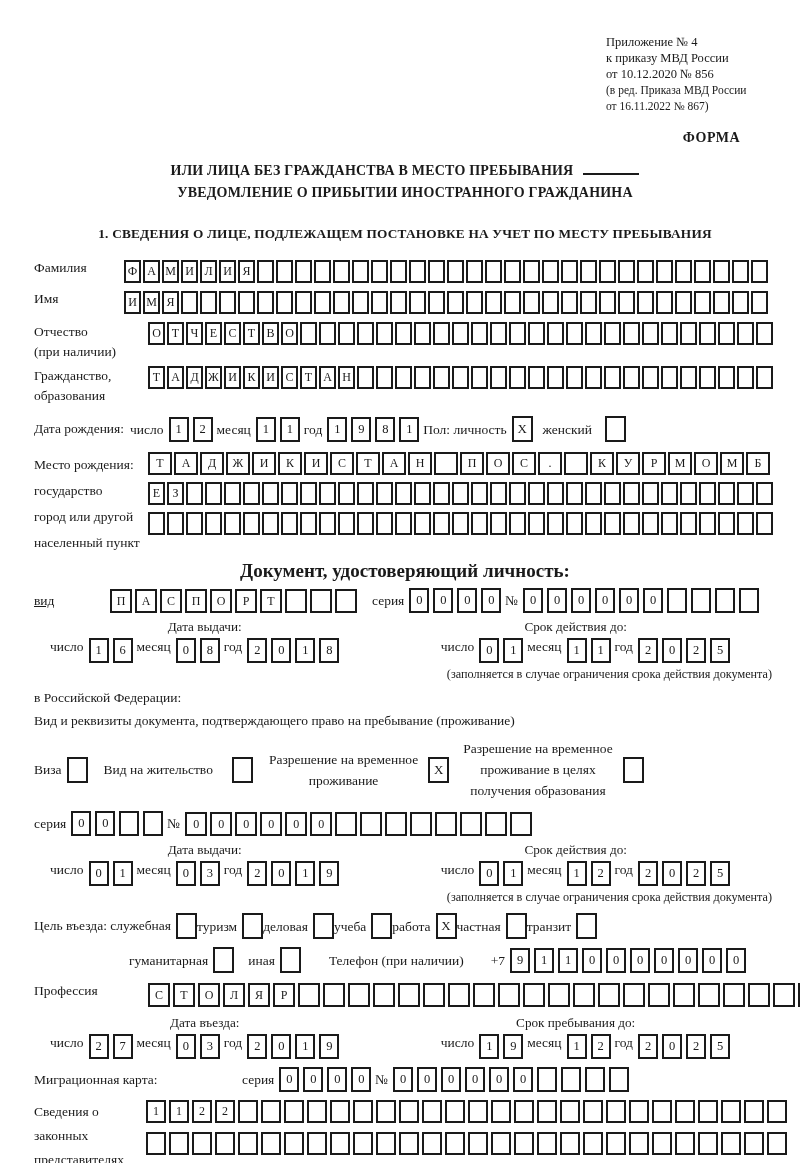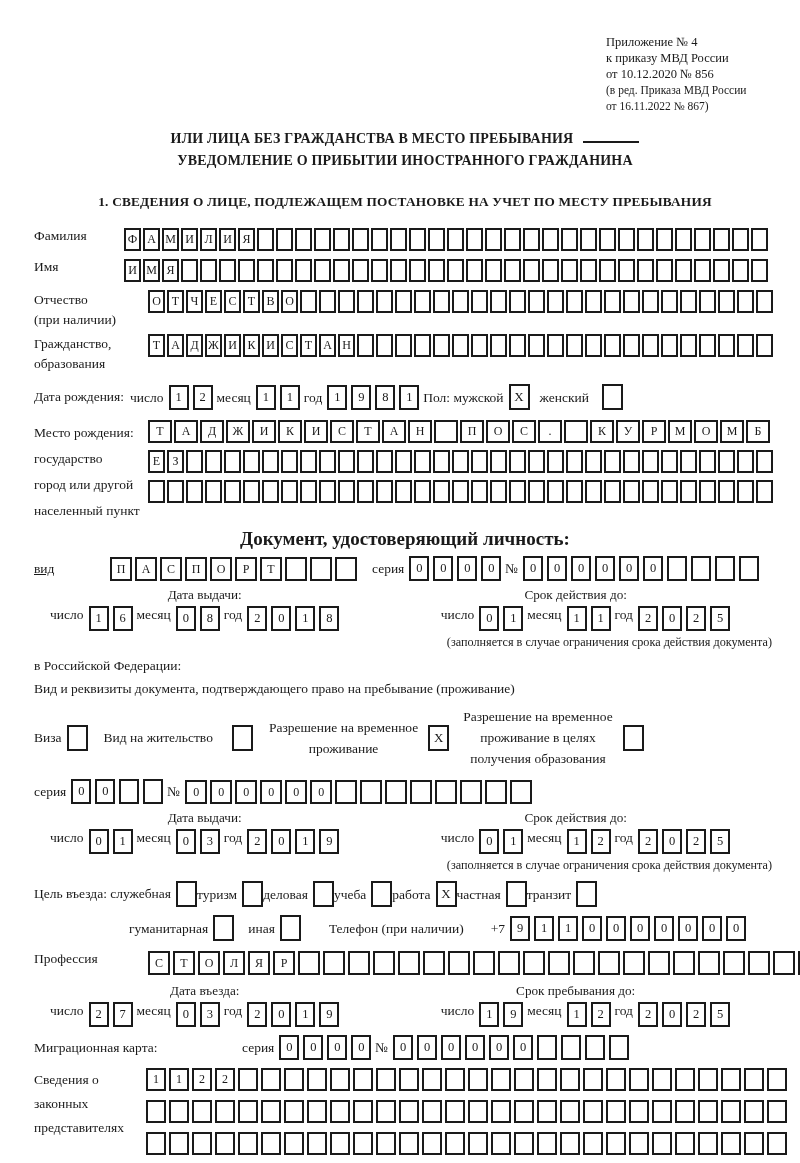--- a/index.html
+++ b/index.html
@@ -72,20 +72,21 @@
 <div class="page">
 
   <div class="hdr">
     <div>Приложение № 4</div>
     <div>к приказу МВД России</div>
     <div>от 10.12.2020 № 856</div>
     <div class="small">(в ред. Приказа МВД России</div>
     <div class="small">от 16.11.2022 № 867)</div>
   </div>
 
+  <div class="forma">ФОРМА</div>
 
   <div class="title">
     <div><span>ИЛИ ЛИЦА БЕЗ ГРАЖДАНСТВА В МЕСТО ПРЕБЫВАНИЯ</span><span class="title-blank"></span></div>
     <div>УВЕДОМЛЕНИЕ О ПРИБЫТИИ ИНОСТРАННОГО ГРАЖДАНИНА</div>
   </div>
 
   <div class="sec">1. СВЕДЕНИЯ О ЛИЦЕ, ПОДЛЕЖАЩЕМ ПОСТАНОВКЕ НА УЧЕТ ПО МЕСТУ ПРЕБЫВАНИЯ</div>
 
   <div class="formbody">
 
@@ -265,21 +266,21 @@
           <span class="cell">1</span>
           <span class="cell">1</span>
         </div>
       <span class="dlbl">год</span>
       <div class="cells cells-d">
           <span class="cell">1</span>
           <span class="cell">9</span>
           <span class="cell">8</span>
           <span class="cell">1</span>
         </div>
-      <span class="dlbl ml6">Пол: мужской</span>
+      <span class="dlbl ml6">Пол: личность</span>
       <div class="cells cells-cb">
           <span class="cell">X</span>
         </div>
       <span class="dlbl ml6" style="margin-left:10px;">женский</span>
       <div class="cells cells-cb" style="margin-left:8px;">
           <span class="cell"></span>
         </div>
     </div>
 
     <div class="frow" style="margin-bottom:2px;">

